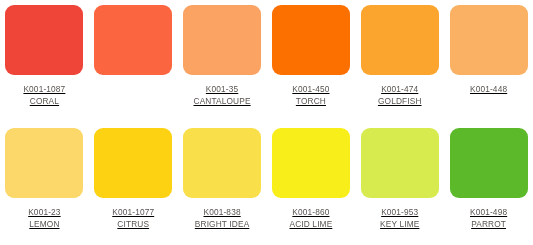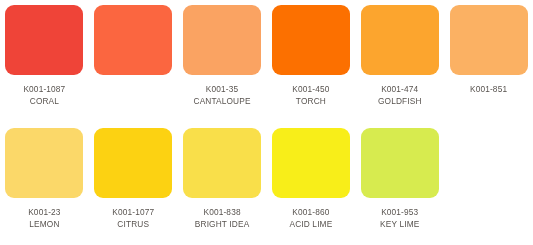--- a/index.html
+++ b/index.html
@@ -22,20 +22,21 @@
     grid-template-rows: repeat(2, 122.5px);
     box-sizing: border-box;
     padding: 0;
   }
   .swatch-cell {
     display: flex;
     flex-direction: column;
     align-items: center;
     box-sizing: border-box;
     padding-top: 5px;
+    text-decoration: underline;
   }
   .swatch-chip {
     width: 78px;
     height: 70px;
     border-radius: 9px;
     flex: none;
   }
   .swatch-caption {
     margin-top: 8px;
     width: 86px;
@@ -84,21 +85,21 @@
     <div class="swatch-cell">
       <div class="swatch-chip" style="background: rgb(252, 165, 46);"></div>
       <div class="swatch-caption">
         <span class="swatch-code">K001-474</span>
         <span class="swatch-name">GOLDFISH</span>
       </div>
     </div>
     <div class="swatch-cell">
       <div class="swatch-chip" style="background: rgb(251, 177, 99);"></div>
       <div class="swatch-caption">
-        <span class="swatch-code">K001-851</span>
+        <span class="swatch-code">K001-448</span>
       </div>
     </div>
     <div class="swatch-cell">
       <div class="swatch-chip" style="background: rgb(251, 216, 105);"></div>
       <div class="swatch-caption">
         <span class="swatch-code">K001-23</span>
         <span class="swatch-name">LEMON</span>
       </div>
     </div>
     <div class="swatch-cell">
@@ -122,13 +123,20 @@
         <span class="swatch-name">ACID LIME</span>
       </div>
     </div>
     <div class="swatch-cell">
       <div class="swatch-chip" style="background: rgb(215, 235, 79);"></div>
       <div class="swatch-caption">
         <span class="swatch-code">K001-953</span>
         <span class="swatch-name">KEY LIME</span>
       </div>
     </div>
+    <div class="swatch-cell">
+      <div class="swatch-chip" style="background: rgb(92, 186, 42);"></div>
+      <div class="swatch-caption">
+        <span class="swatch-code">K001-498</span>
+        <span class="swatch-name">PARROT</span>
+      </div>
+    </div>
   </div>
 
 </body></html>

